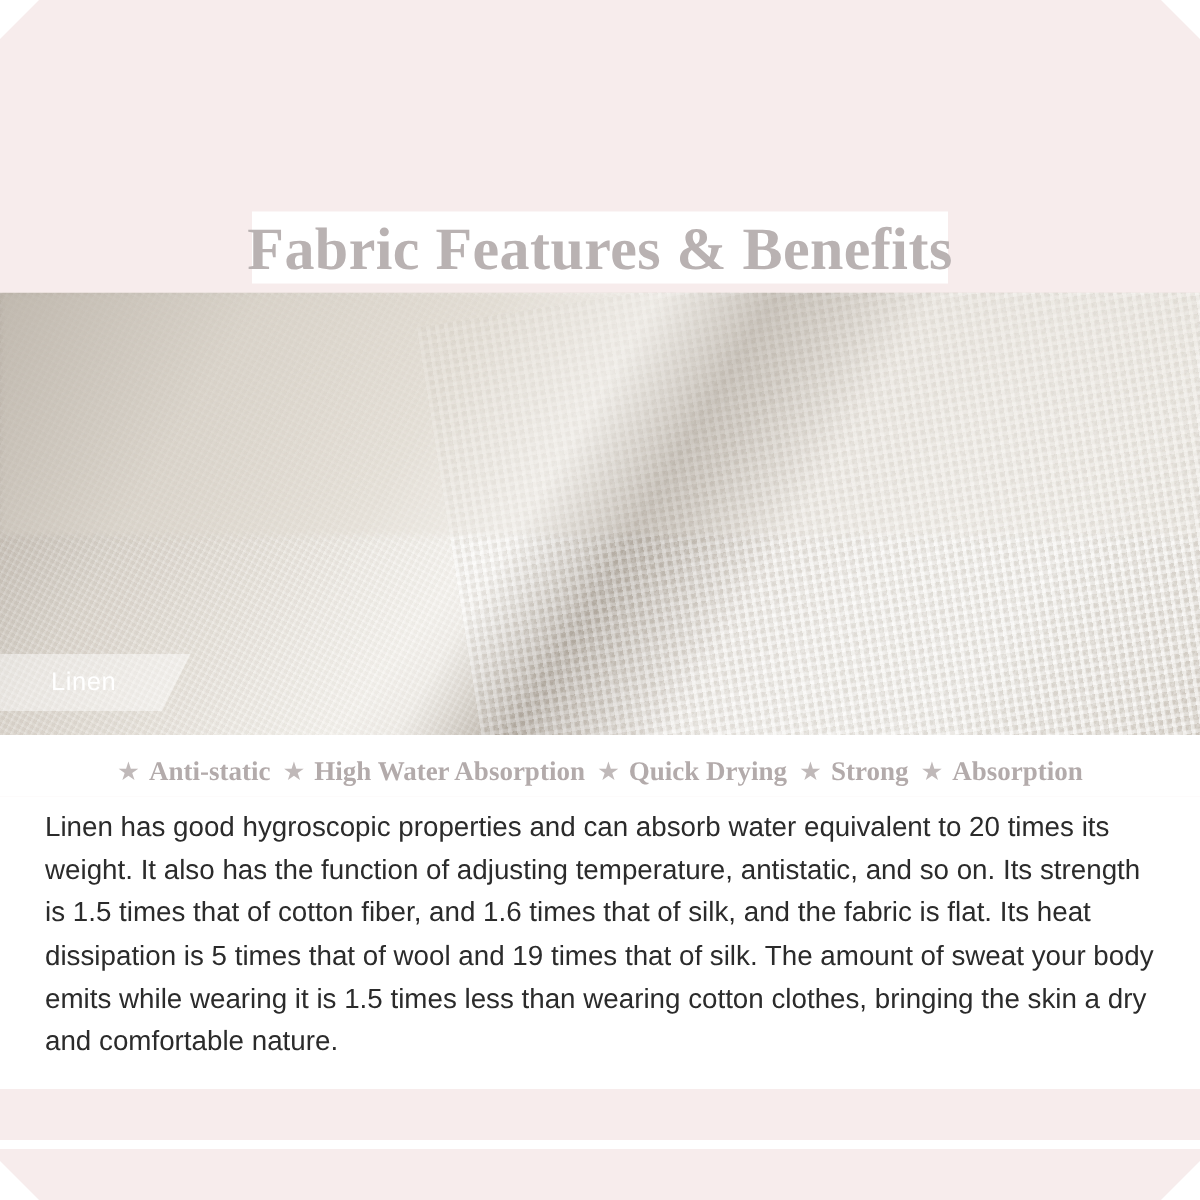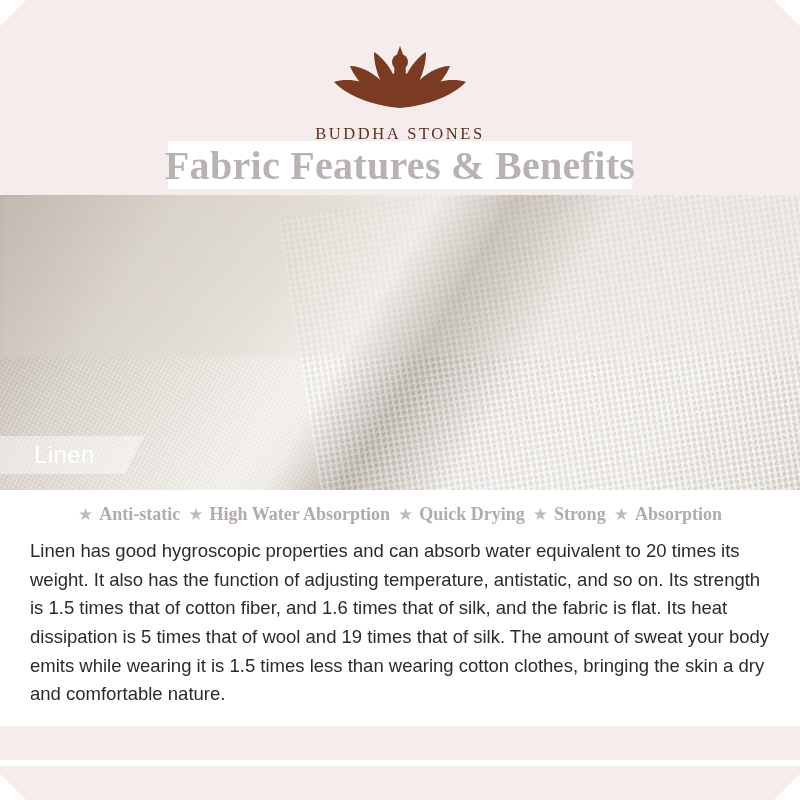--- a/index.html
+++ b/index.html
@@ -168,21 +168,21 @@
     content: "";
     position: absolute;
     right: -19px;
     top: 0;
     width: 0;
     height: 0;
     border-top: 38px solid rgba(255,255,255,0.45);
     border-right: 19px solid transparent;
   }
   .photo-label .label-text {
-    font-size: 24px;
+    font-size: 17px;
     color: #ffffff;
     font-family: "Liberation Sans", sans-serif;
     letter-spacing: 0.4px;
   }
 
   
   .features {
     background: #ffffff;
     padding: 14px 16px 6px 16px;
     display: flex;
@@ -243,43 +243,20 @@
 <body>
 
 <div class="page">
 
   <div class="corner corner-tl"></div>
   <div class="corner corner-tr"></div>
   <div class="corner corner-bl"></div>
   <div class="corner corner-br"></div>
 
   <div class="header">
-    <div class="logo-wrap">
-      <svg class="logo-mark" width="168" height="96" viewBox="0 0 168 96">
-        <g fill="#7a3b22">
-
-          <path d="M84 86 C60 84 34 76 18 60 C30 56 46 58 58 66 C68 72 78 80 84 86 Z"></path>
-          <path d="M84 86 C62 78 42 64 34 44 C46 44 60 52 70 64 C77 72 82 81 84 86 Z"></path>
-          <path d="M84 86 C70 72 58 52 58 30 C68 36 78 50 82 64 C85 73 85 82 84 86 Z"></path>
-
-          <path d="M84 86 C108 84 134 76 150 60 C138 56 122 58 110 66 C100 72 90 80 84 86 Z"></path>
-          <path d="M84 86 C106 78 126 64 134 44 C122 44 108 52 98 64 C91 72 86 81 84 86 Z"></path>
-          <path d="M84 86 C98 72 110 52 110 30 C100 36 90 50 86 64 C83 73 83 82 84 86 Z"></path>
-
-          <path d="M84 84 C76 66 76 44 84 24 C92 44 92 66 84 84 Z"></path>
-        </g>
-        <g fill="#7a3b22">
-
-          <circle cx="84" cy="40" r="8"></circle>
-          <path d="M84 50 C93 50 100 58 100 68 L100 72 L68 72 L68 68 C68 58 75 50 84 50 Z"></path>
-          <path d="M62 74 C68 68 78 66 84 66 C90 66 100 68 106 74 C98 80 90 81 84 81 C78 81 70 80 62 74 Z"></path>
-        </g>
-      </svg>
-      <div class="brand-name">BUDDHA STONES</div>
-    </div>
 
     <div class="title-band">
       <div class="title-text">Fabric Features &amp; Benefits</div>
     </div>
   </div>
 
   <div class="photo">
     <div class="photo-bg"></div>
     <div class="photo-tex-a"></div>
     <div class="photo-tex-b"></div>

